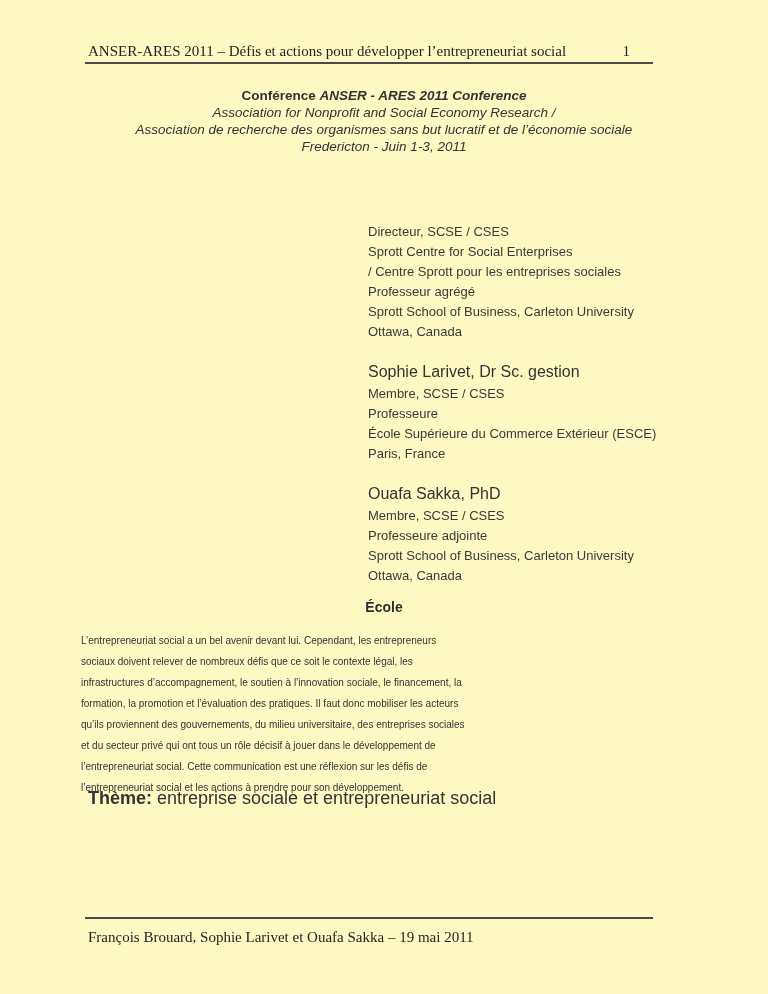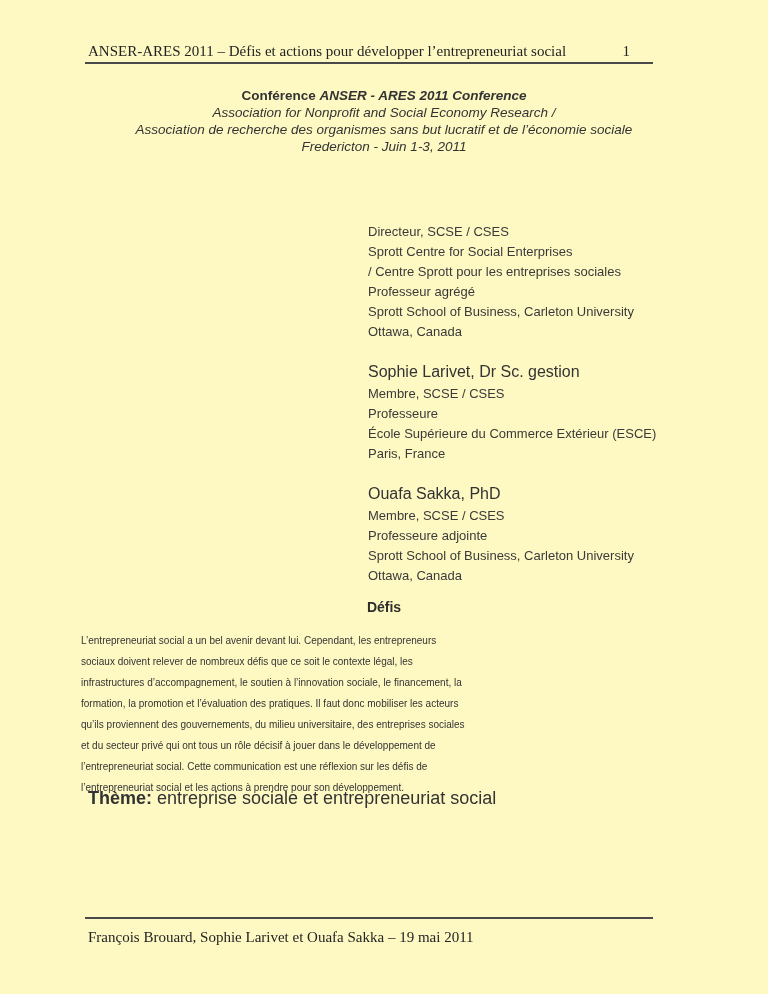--- a/index.html
+++ b/index.html
@@ -153,21 +153,21 @@
     </div>
     <div class="author-block">
       <div class="author-name">Ouafa Sakka, PhD</div>
       <div class="author-lines">Membre, SCSE / CSES
 Professeure adjointe
 Sprott School of Business, Carleton University
 Ottawa, Canada</div>
     </div>
   </div>
 
-  <div class="resume-heading">Défis</div>
+  <div class="resume-heading">École</div>
   <div class="abstract">L’entrepreneuriat social a un bel avenir devant lui. Cependant, les entrepreneurs
 sociaux doivent relever de nombreux défis que ce soit le contexte légal, les
 infrastructures d’accompagnement, le soutien à l’innovation sociale, le financement, la
 formation, la promotion et l’évaluation des pratiques. Il faut donc mobiliser les acteurs
 qu’ils proviennent des gouvernements, du milieu universitaire, des entreprises sociales
 et du secteur privé qui ont tous un rôle décisif à jouer dans le développement de
 l’entrepreneuriat social. Cette communication est une réflexion sur les défis de
 l’entrepreneuriat social et les actions à prendre pour son développement.</div>
 
   <div class="theme-line">

